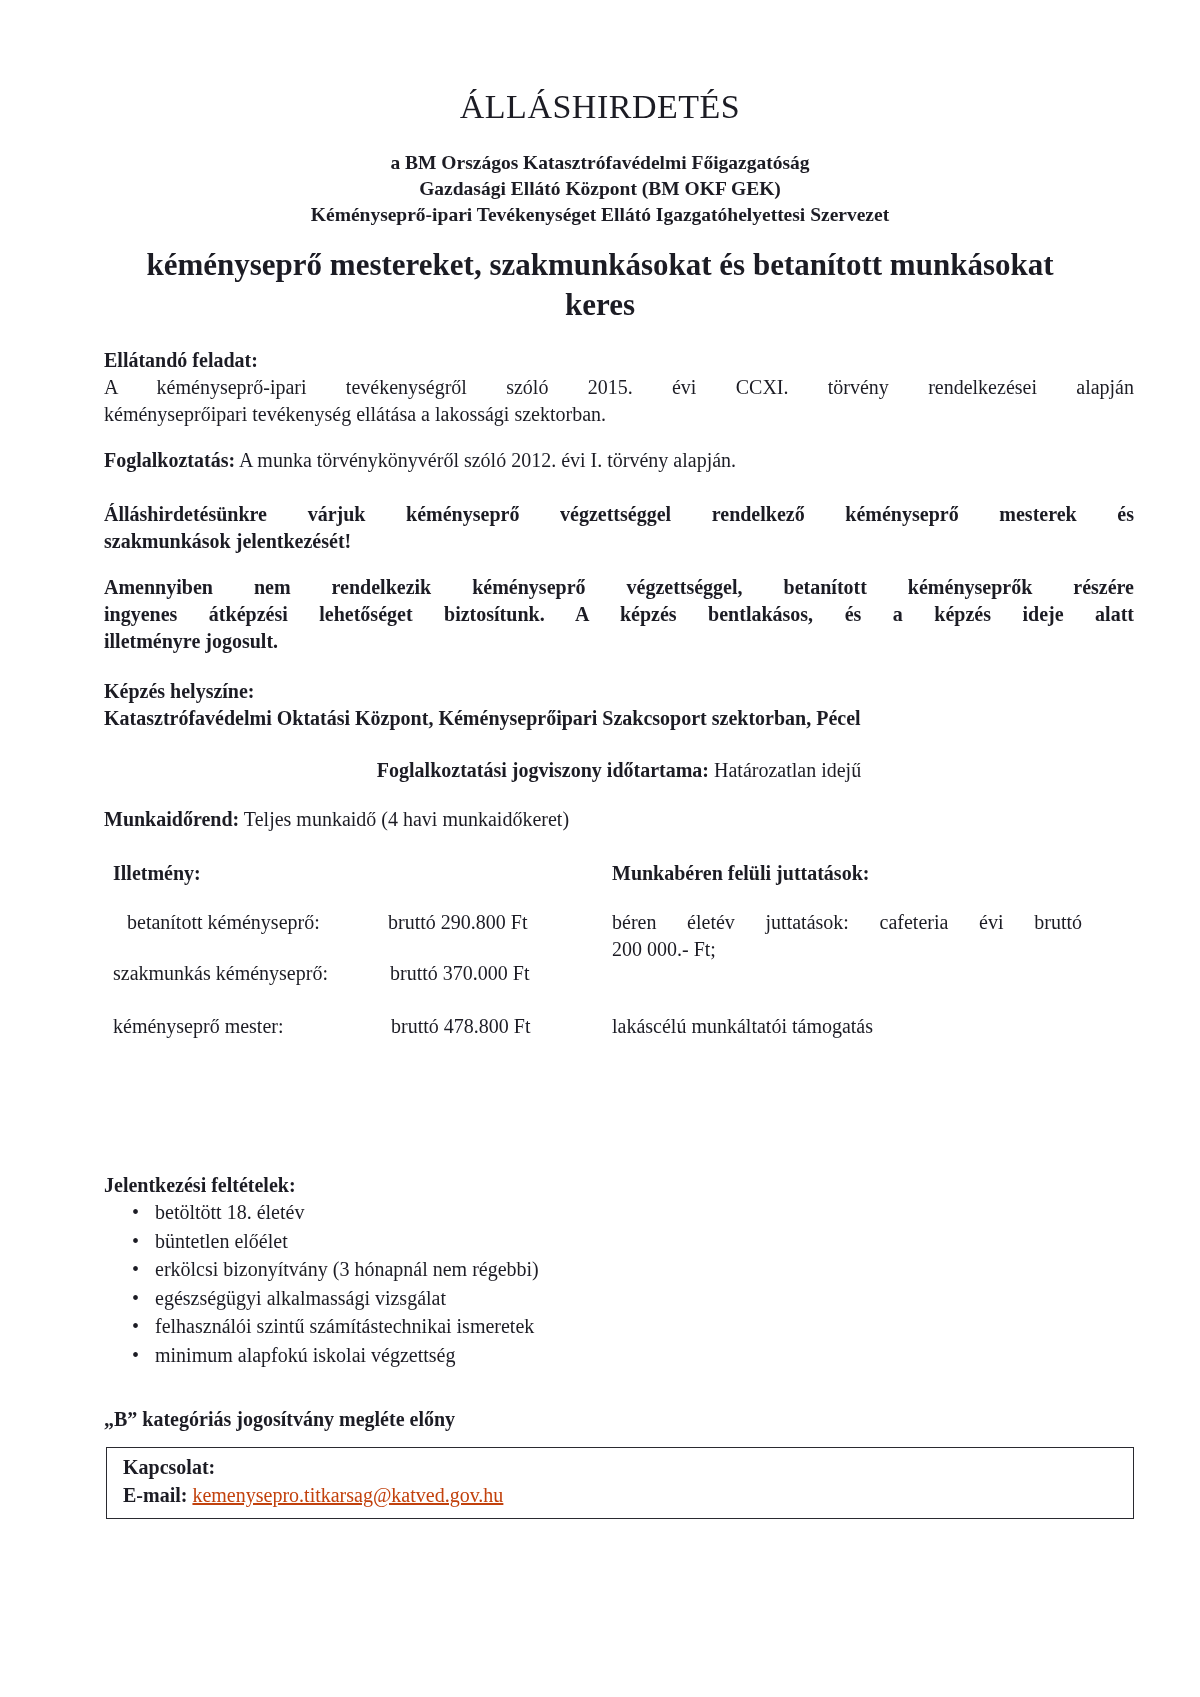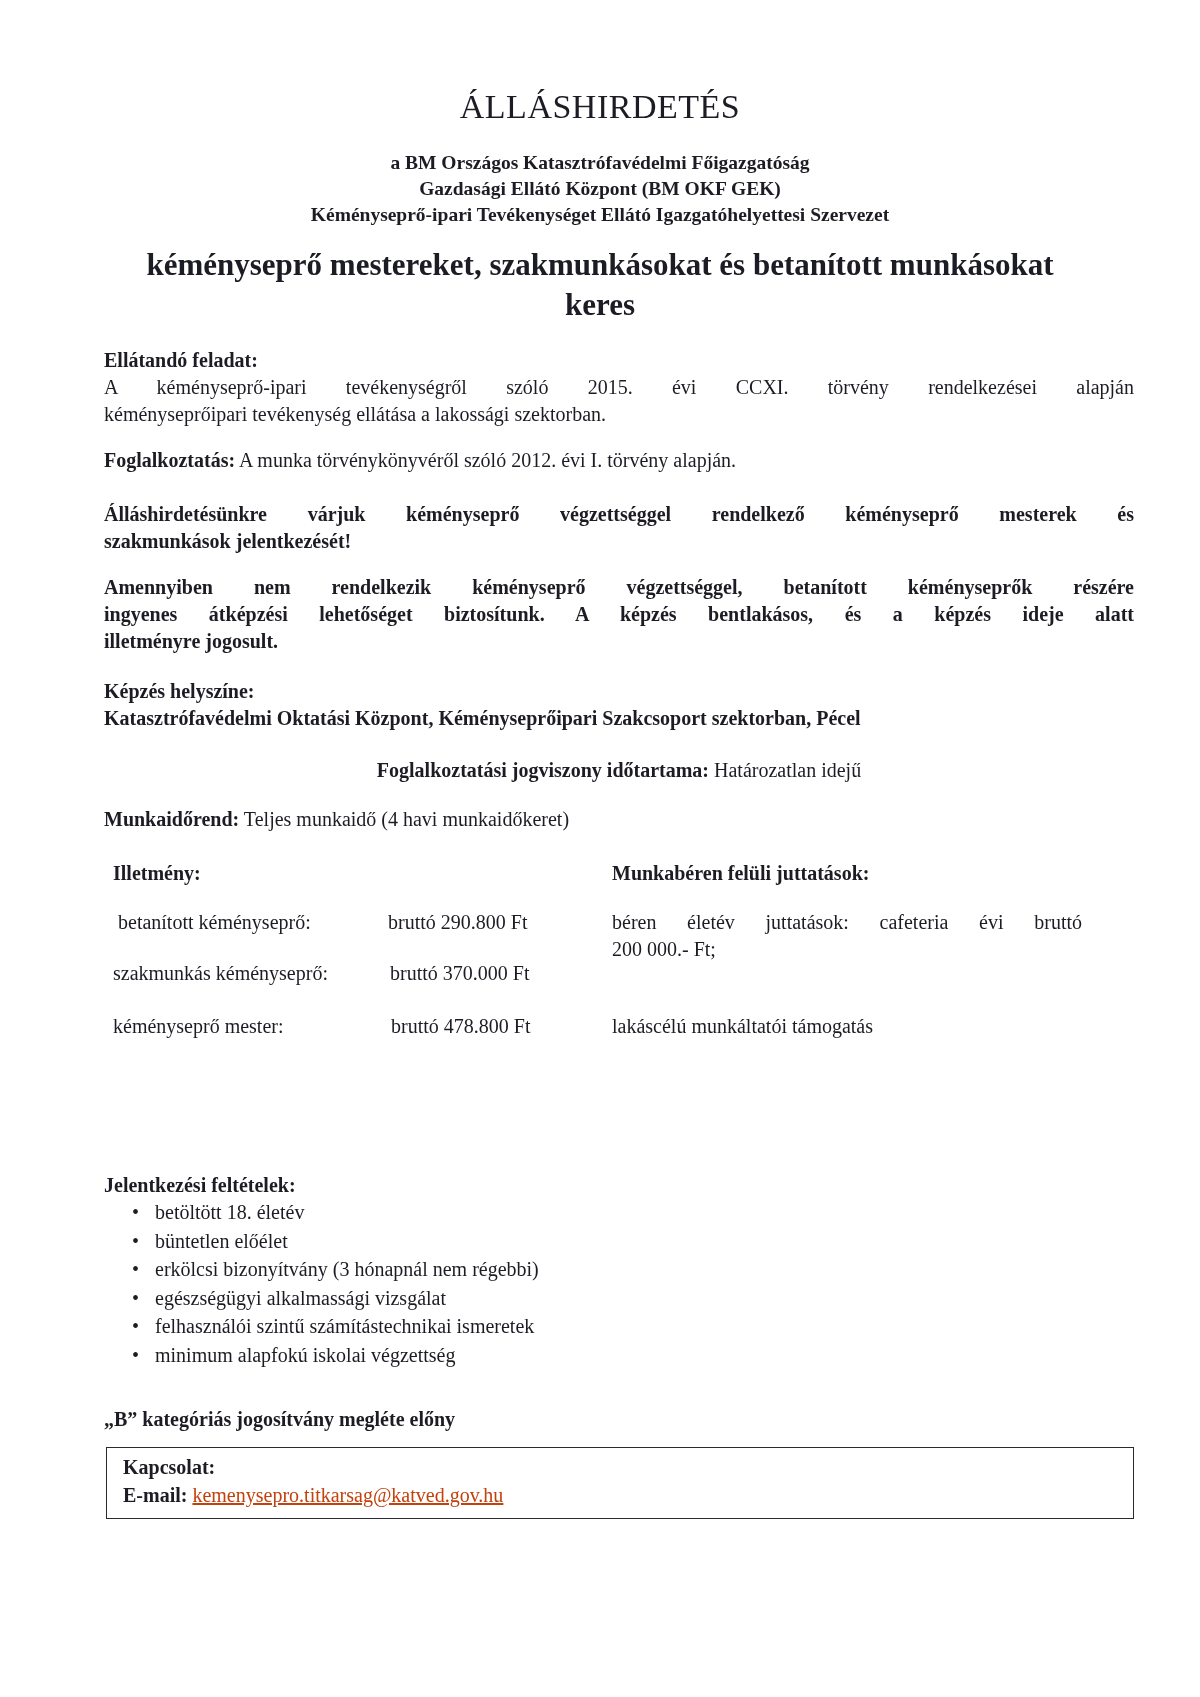--- a/index.html
+++ b/index.html
@@ -73,21 +73,21 @@
 
   <div class="abs txt" style="top:757px;text-align:center;">
     <span class="b">Foglalkoztatási jogviszony időtartama:</span><span> Határozatlan idejű</span>
   </div>
 
   <div class="abs txt" style="top:806px;">
     <span class="b">Munkaidőrend:</span><span> Teljes munkaidő (4 havi munkaidőkeret)</span>
   </div>
 
   <div class="abs col b" style="left:113px; top:860px;">Illetmény:</div>
-  <div class="abs col" style="left:118px; top:909px;">betanított kéményseprő:</div>
+  <div class="abs col" style="left:127px; top:909px;">betanított kéményseprő:</div>
   <div class="abs col" style="left:388px; top:909px;">bruttó 290.800 Ft</div>
   <div class="abs col" style="left:113px; top:960px;">szakmunkás kéményseprő:</div>
   <div class="abs col" style="left:390px; top:960px;">bruttó 370.000 Ft</div>
   <div class="abs col" style="left:113px; top:1013px;">kéményseprő mester:</div>
   <div class="abs col" style="left:391px; top:1013px;">bruttó 478.800 Ft</div>
 
   <div class="abs col b" style="left:612px; top:860px;">Munkabéren felüli juttatások:</div>
   <div class="abs col" style="left:612px; top:909px; width:470px;">
     <div class="just" style="text-align-last: justify;">béren életév juttatások: cafeteria évi bruttó</div>
     <div>200 000.- Ft;</div>

